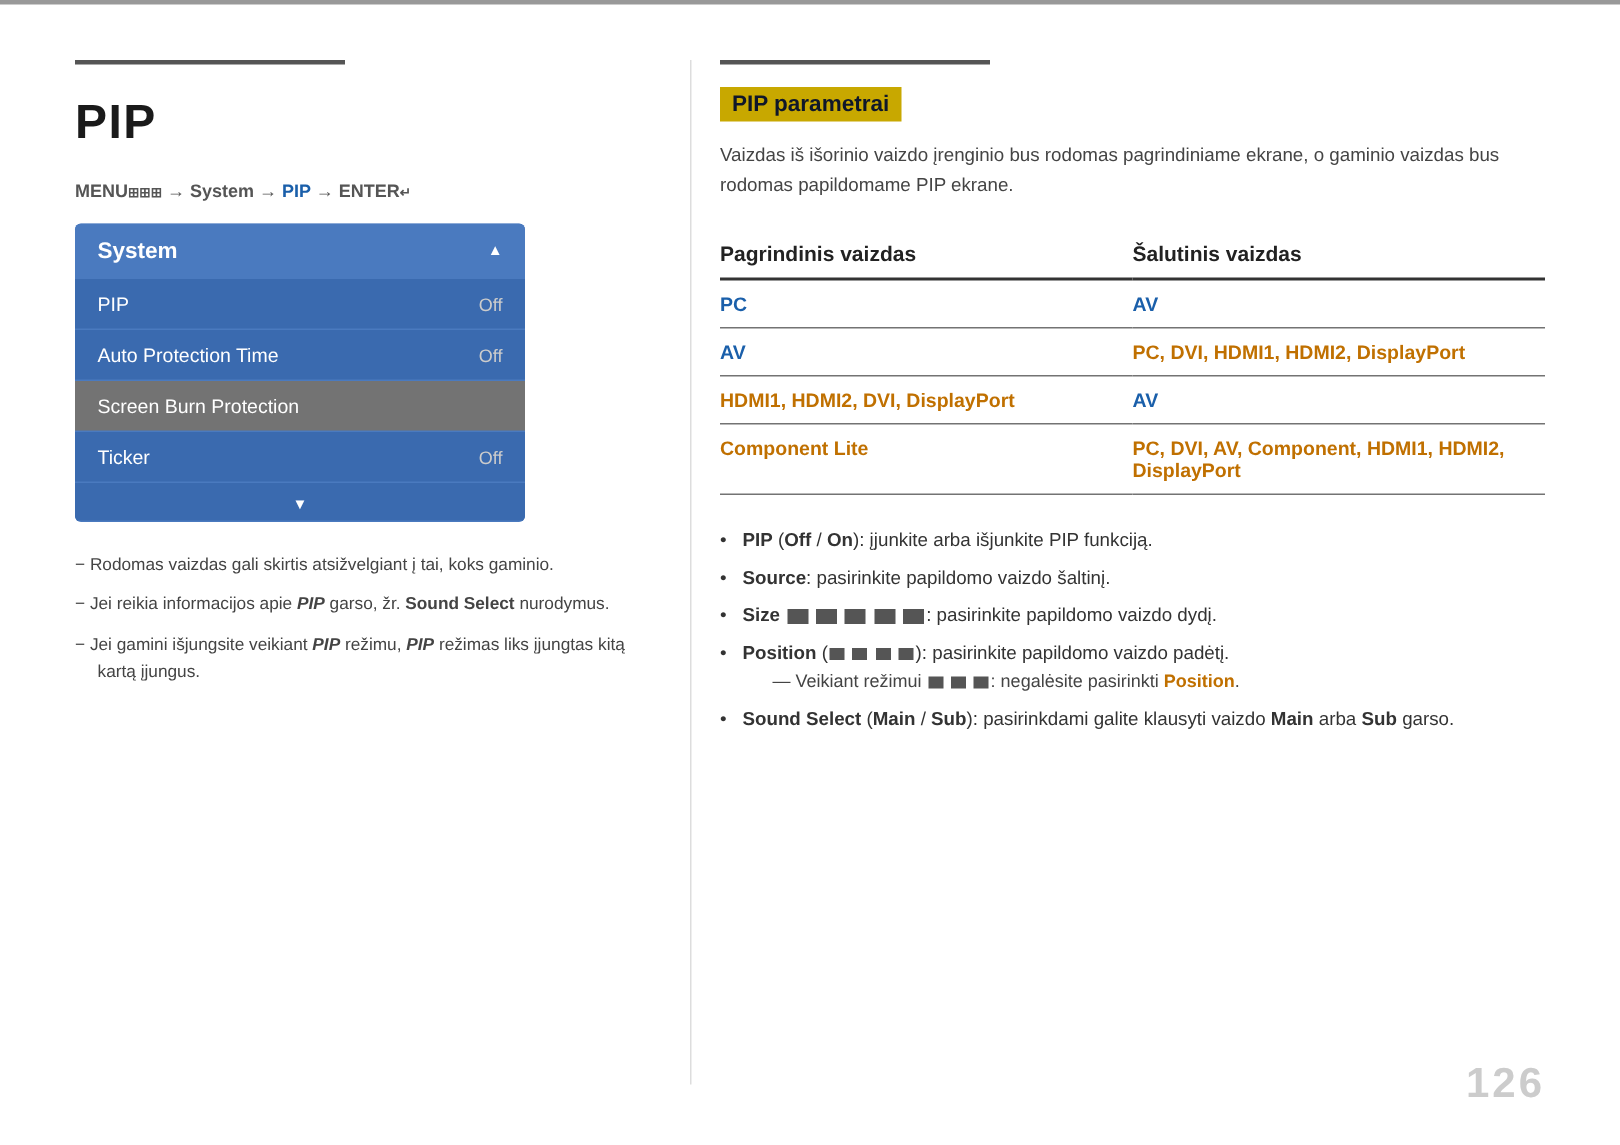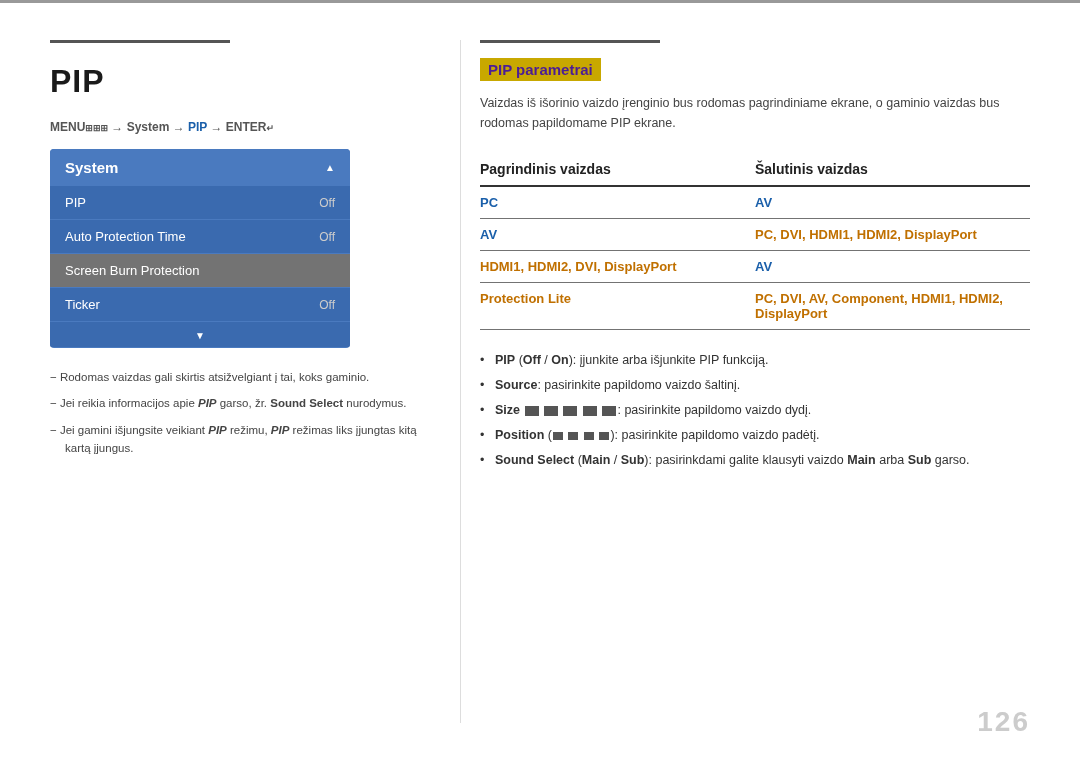--- a/index.html
+++ b/index.html
@@ -136,21 +136,21 @@
     }
 
     .note-line .pip-bold {
       font-weight: bold;
       font-style: italic;
     }
 
     
     .section-title-highlight {
       background: #c8a800;
-      color: #4c1d95;
+      color: #0f172a;
       padding: 3px 8px;
       font-size: 15px;
       font-weight: bold;
       display: inline-block;
       margin-bottom: 12px;
     }
 
     .pip-description {
       font-size: 12.5px;
       color: #444;
@@ -356,21 +356,21 @@
       </tr>
       <tr>
         <td class="link-blue">AV</td>
         <td class="link-orange">PC, DVI, HDMI1, HDMI2, DisplayPort</td>
       </tr>
       <tr>
         <td class="link-orange">HDMI1, HDMI2, DVI, DisplayPort</td>
         <td class="link-blue">AV</td>
       </tr>
       <tr>
-        <td class="link-orange">Protection Lite</td>
+        <td class="link-orange">Component Lite</td>
         <td class="link-orange">PC, DVI, AV, Component, HDMI1, HDMI2, DisplayPort</td>
       </tr>
     </tbody>
   </table>
 
   <ul class="bullet-list">
     <li>
       <span class="bold">PIP</span> (<span class="bold">Off</span> / <span class="bold">On</span>): įjunkite arba išjunkite PIP funkciją.
     </li>
     <li>
@@ -383,20 +383,26 @@
       <span class="icon-box"></span>
       <span class="icon-box"></span>
       <span class="icon-box"></span>: pasirinkite papildomo vaizdo dydį.
     </li>
     <li>
       <span class="bold">Position</span>
       (<span class="icon-box-sm"></span>
       <span class="icon-box-sm"></span>
       <span class="icon-box-sm"></span>
       <span class="icon-box-sm"></span>): pasirinkite papildomo vaizdo padėtį.
+      <div class="sub-bullet">
+        Veikiant režimui
+        <span class="icon-box-sm"></span>
+        <span class="icon-box-sm"></span>
+        <span class="icon-box-sm"></span>: negalėsite pasirinkti <span class="bold link-orange">Position</span>.
+      </div>
     </li>
     <li>
       <span class="bold">Sound Select</span> (<span class="bold">Main</span> / <span class="bold">Sub</span>): pasirinkdami galite klausyti vaizdo <span class="bold">Main</span> arba <span class="bold">Sub</span> garso.
     </li>
   </ul>
 </div>
 
 <div class="page-number">126</div>
 
 <div style="position:absolute; top:0; left:0; right:0; height:3px; background:#999;"></div>

